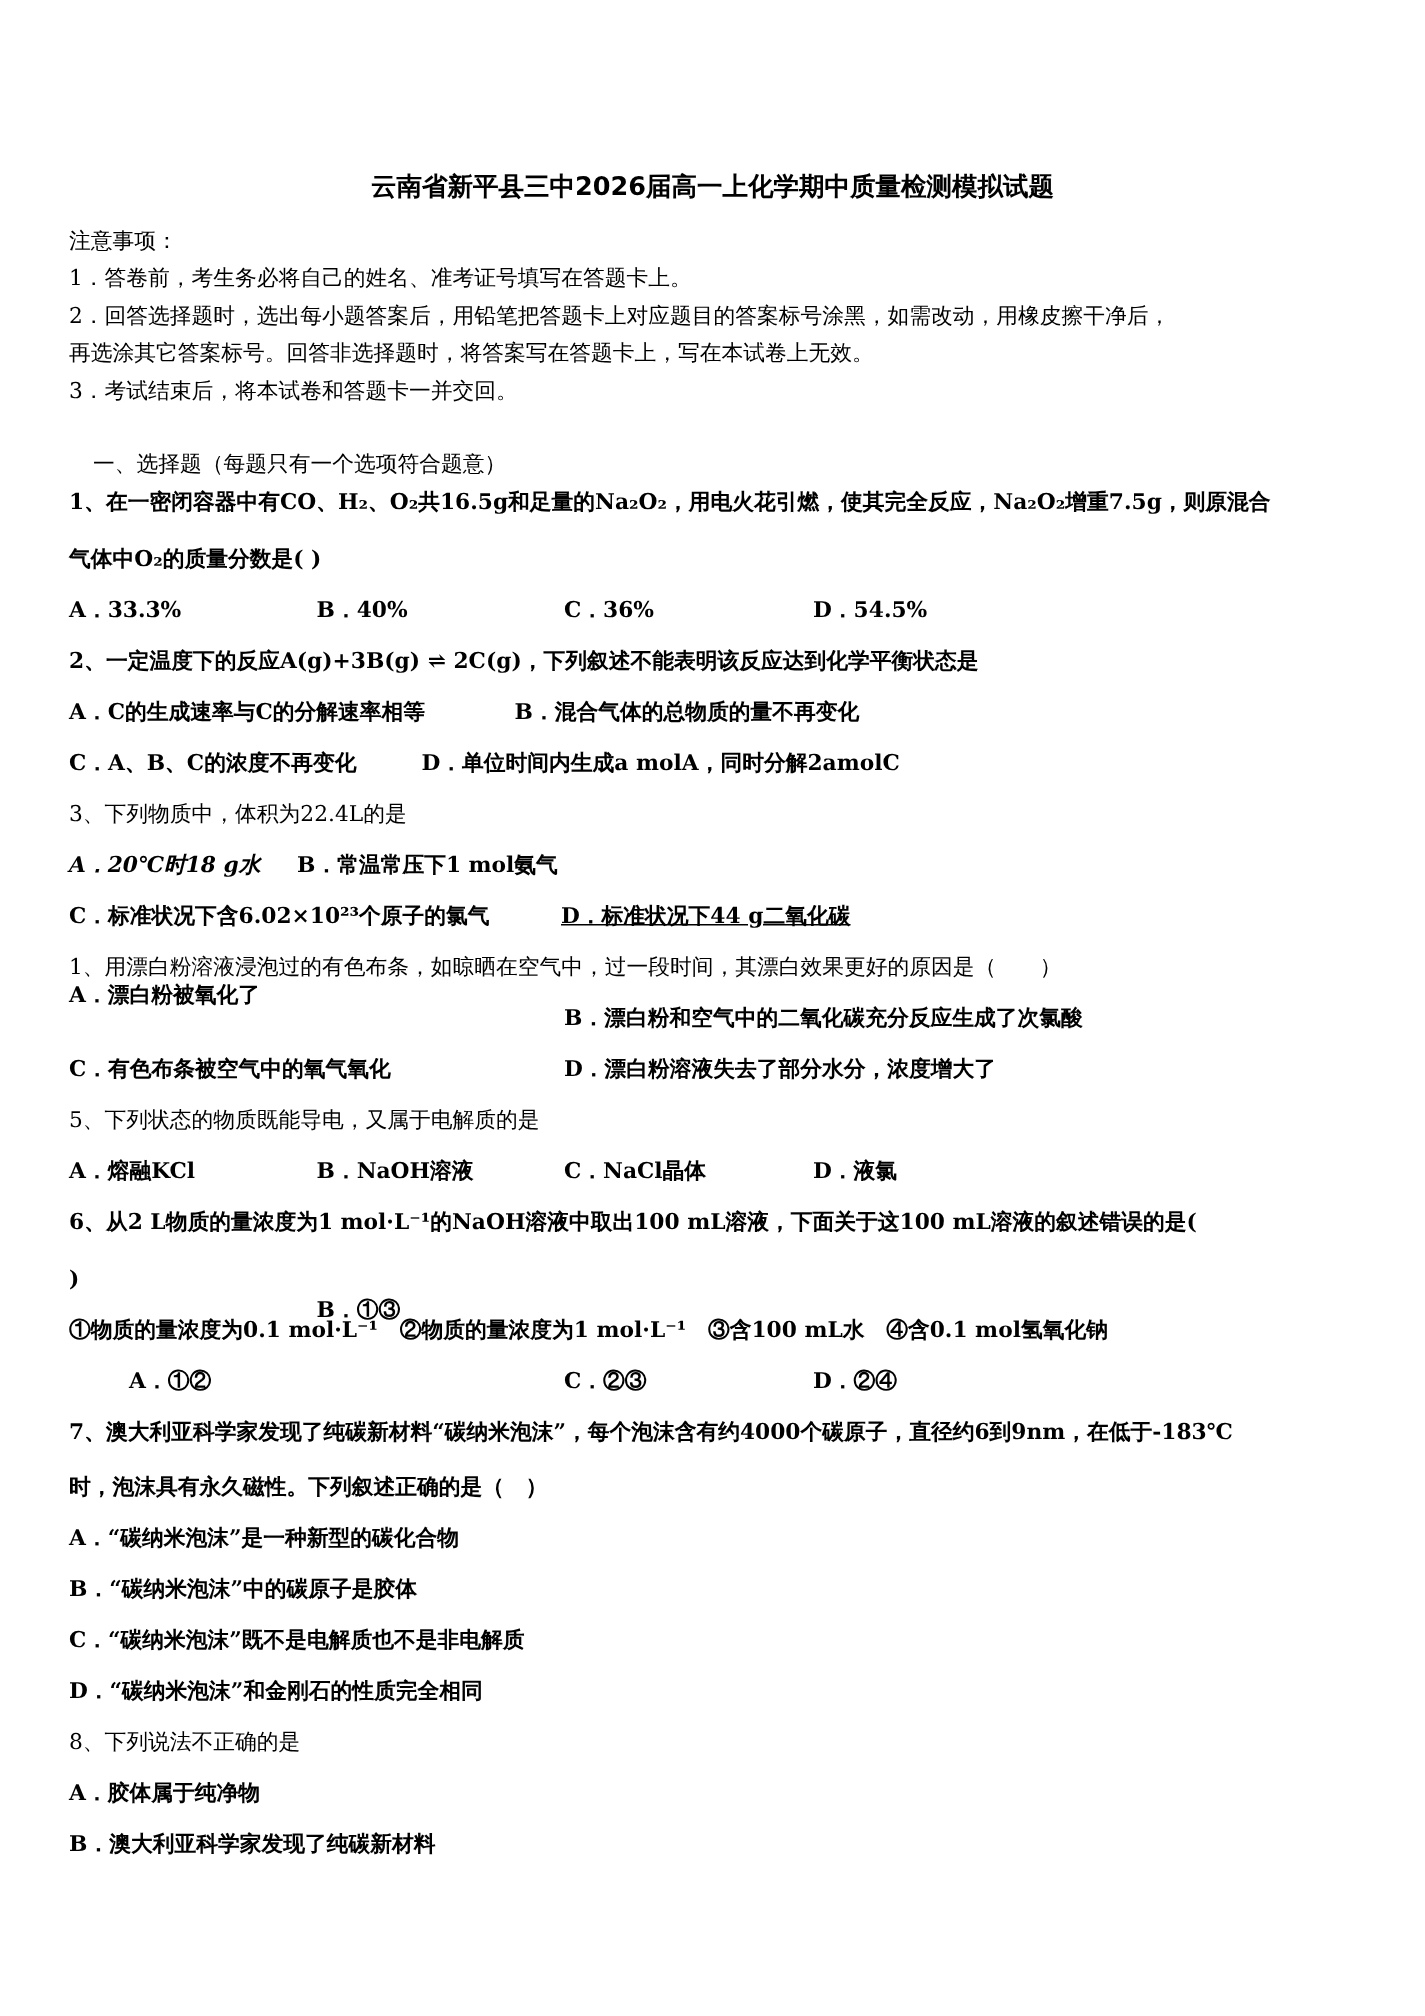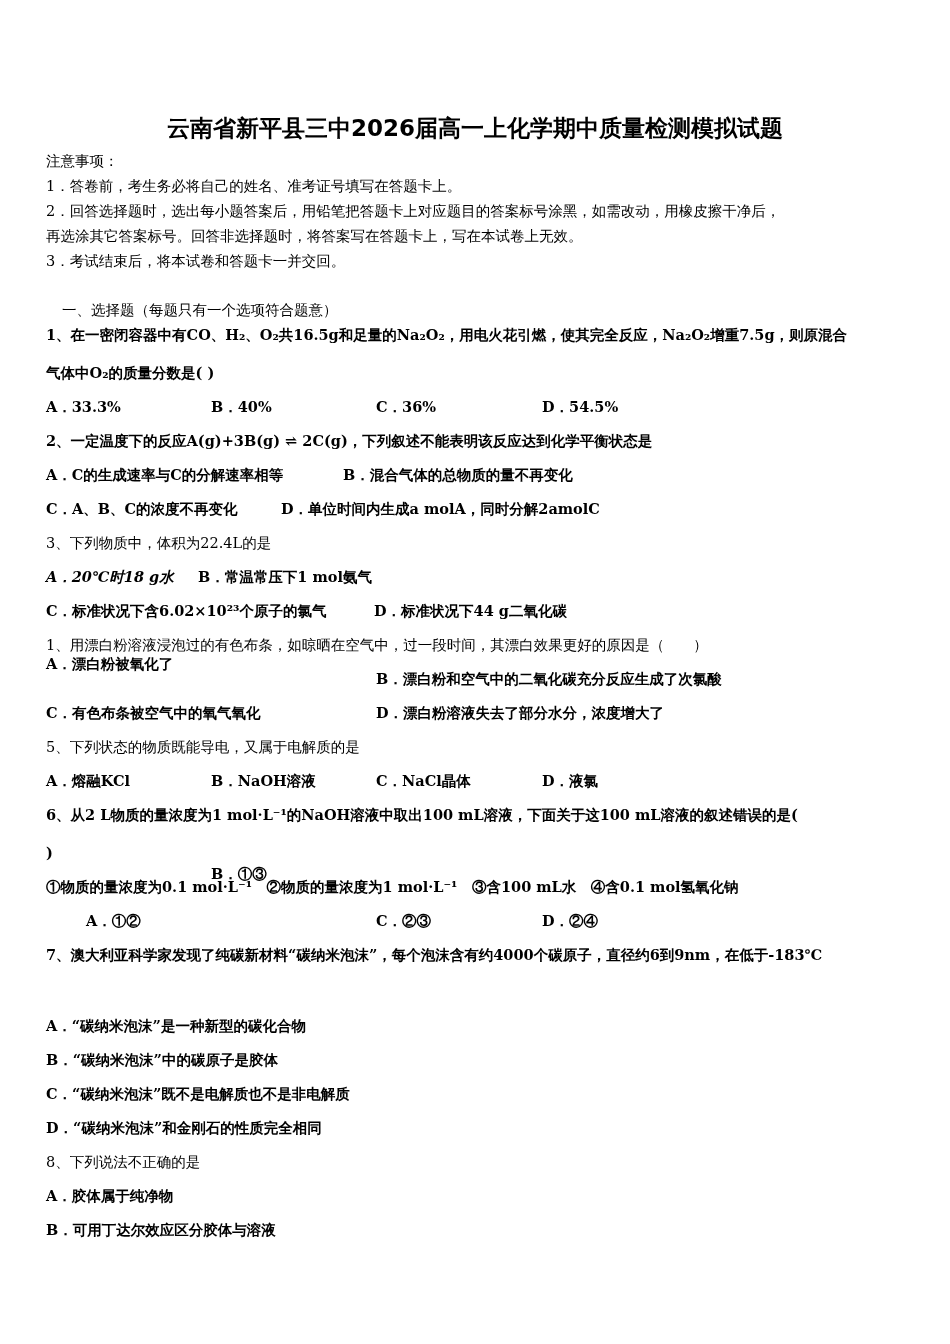--- a/index.html
+++ b/index.html
@@ -22,21 +22,21 @@
     height: 1344px;
   }
   .title {
     position: absolute;
     left: 0;
     top: 113px;
     width: 950px;
     text-align: center;
     font-family: "DejaVu Sans", "Liberation Sans", sans-serif;
     font-weight: bold;
-    font-size: 23px;
+    font-size: 17px;
     letter-spacing: 0px;
   }
   .line {
     position: absolute;
     left: 46px;
     font-size: 14.5px;
     white-space: nowrap;
     line-height: 20px;
   }
   .bold { font-weight: bold; }
@@ -73,21 +73,21 @@
   <div class="line bold" style="top:431px;">2、一定温度下的反应A(g)+3B(g) ⇌ 2C(g)，下列叙述不能表明该反应达到化学平衡状态是</div>
   <div class="opt" style="top:465px; left:46px;">A．C的生成速率与C的分解速率相等</div>
   <div class="opt" style="top:465px; left:343px;">B．混合气体的总物质的量不再变化</div>
   <div class="opt" style="top:499px; left:46px;">C．A、B、C的浓度不再变化</div>
   <div class="opt" style="top:499px; left:281px;">D．单位时间内生成a molA，同时分解2amolC</div>
 
   <div class="line" style="top:533px;">3、下列物质中，体积为22.4L的是</div>
   <div class="opt" style="top:567px; left:46px;font-style:italic;">A．20℃时18 g水</div>
   <div class="opt" style="top:567px; left:198px;">B．常温常压下1 mol氨气</div>
   <div class="opt" style="top:601px; left:46px;">C．标准状况下含6.02×10²³个原子的氯气</div>
-  <div class="opt" style="top:601px; left:374px;">D．标准状况下44 g二氧化碳</div>
+  <div class="opt" style="top:601px; left:374px;text-decoration:underline;">D．标准状况下44 g二氧化碳</div>
 
   <div class="line" style="top:635px;">1、用漂白粉溶液浸泡过的有色布条，如晾晒在空气中，过一段时间，其漂白效果更好的原因是（　　）</div>
   <div class="opt" style="top:654px; left:46px;">A．漂白粉被氧化了</div>
   <div class="opt" style="top:669px; left:376px;">B．漂白粉和空气中的二氧化碳充分反应生成了次氯酸</div>
   <div class="opt" style="top:703px; left:46px;">C．有色布条被空气中的氧气氧化</div>
   <div class="opt" style="top:703px; left:376px;">D．漂白粉溶液失去了部分水分，浓度增大了</div>
 
   <div class="line" style="top:737px;">5、下列状态的物质既能导电，又属于电解质的是</div>
   <div class="opt" style="top:771px; left:46px;">A．熔融KCl</div>
   <div class="opt" style="top:771px; left:211px;">B．NaOH溶液</div>
@@ -96,22 +96,23 @@
 
   <div class="line bold" style="top:805px;">6、从2 L物质的量浓度为1 mol·L⁻¹的NaOH溶液中取出100 mL溶液，下面关于这100 mL溶液的叙述错误的是(</div>
   <div class="line bold" style="top:843px;">)</div>
   <div class="line bold" style="top:877px;">①物质的量浓度为0.1 mol·L⁻¹　②物质的量浓度为1 mol·L⁻¹　③含100 mL水　④含0.1 mol氢氧化钠</div>
   <div class="opt" style="top:911px; left:46px;margin-left:40px;">A．①②</div>
   <div class="opt" style="top:864px; left:211px;">B．①③</div>
   <div class="opt" style="top:911px; left:376px;">C．②③</div>
   <div class="opt" style="top:911px; left:542px;">D．②④</div>
 
   <div class="line bold" style="top:945px;">7、澳大利亚科学家发现了纯碳新材料“碳纳米泡沫”，每个泡沫含有约4000个碳原子，直径约6到9nm，在低于-183℃</div>
+  <div class="line bold" style="top:982px;">时，泡沫具有永久磁性。下列叙述正确的是（　）</div>
   <div class="opt" style="top:1016px; left:46px;">A．“碳纳米泡沫”是一种新型的碳化合物</div>
   <div class="opt" style="top:1050px; left:46px;">B．“碳纳米泡沫”中的碳原子是胶体</div>
   <div class="opt" style="top:1084px; left:46px;">C．“碳纳米泡沫”既不是电解质也不是非电解质</div>
   <div class="opt" style="top:1118px; left:46px;">D．“碳纳米泡沫”和金刚石的性质完全相同</div>
 
   <div class="line" style="top:1152px;">8、下列说法不正确的是</div>
   <div class="opt" style="top:1186px; left:46px;">A．胶体属于纯净物</div>
-  <div class="opt" style="top:1220px; left:46px;">B．可用丁达尔效应区分胶体与溶液</div>
+  <div class="opt" style="top:1220px; left:46px;">B．澳大利亚科学家发现了纯碳新材料</div>
 
 </div>
 
 </body></html>

